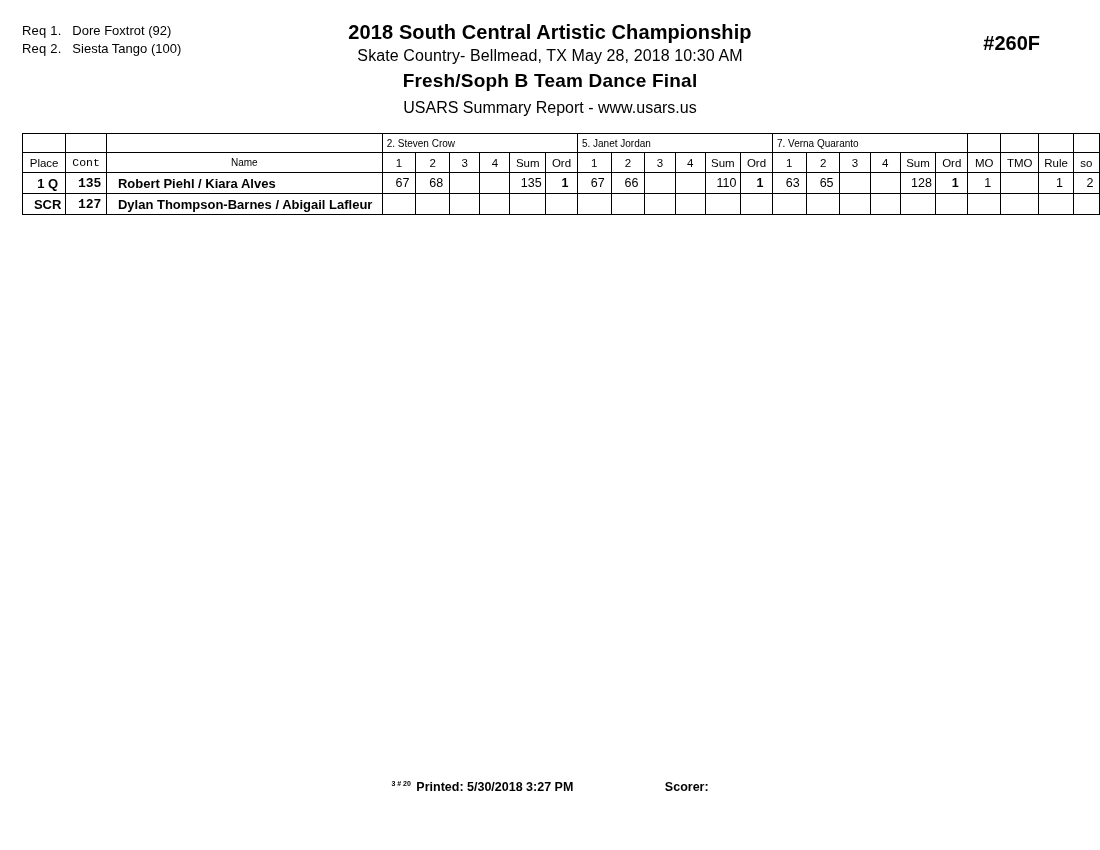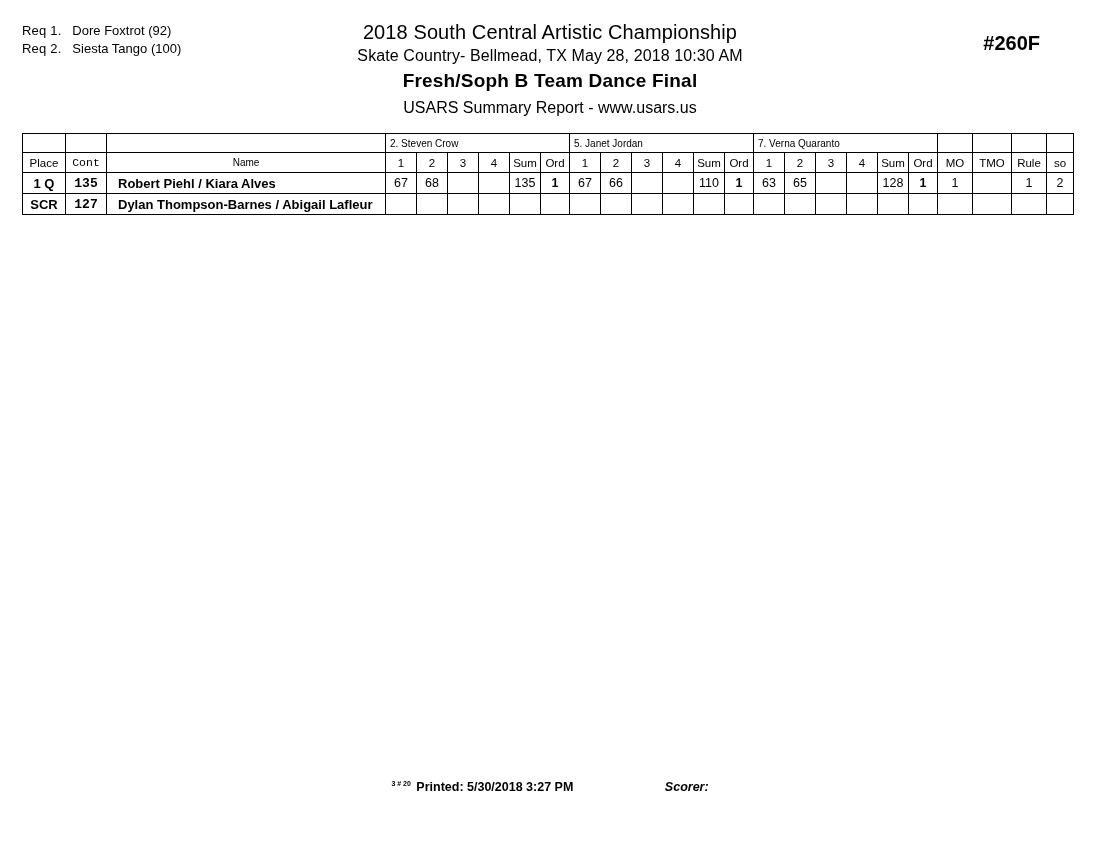--- a/index.html
+++ b/index.html
@@ -35,21 +35,21 @@
   
   .heading {
     position: absolute;
     left: 0;
     right: 0;
     top: 20px;
     text-align: center;
   }
   .title-main {
     font-size: 20px;
-    font-weight: normal;
+    font-weight: bold;
     letter-spacing: 0.1px;
     line-height: 1.2;
   }
   .title-venue {
     font-size: 16px;
     font-weight: normal;
     line-height: 1.45;
     letter-spacing: 0.1px;
   }
   .title-event {
@@ -122,20 +122,21 @@
   td.col-tmo   { width: 34px; }
   td.col-rule  { width: 30px; }
   td.col-so    { width: 22px; }
 
   tr.header-row td.col-name { font-size: 10px; }
 
   
   tr.data-row td {
     height: 20px;
     font-size: 13px;
+    padding-left: 7px;
   }
   tr.data-row td.col-place { font-weight: bold; font-size: 13px; }
   tr.data-row td.col-cont  { font-weight: bold; font-size: 13px; }
   tr.data-row td.col-name  { font-weight: bold; font-size: 13px; text-align: left; padding-left: 11px; }
   tr.data-row td.col-score { font-size: 12.5px; }
   tr.data-row td.col-sum   { font-size: 12.5px; }
   tr.data-row td.col-ord   { font-weight: bold; font-size: 12.5px; }
   tr.data-row td.col-mo,
   tr.data-row td.col-tmo,
   tr.data-row td.col-rule,
@@ -154,21 +155,20 @@
   .footer .stamp {
     font-size: 7px;
     vertical-align: super;
     font-weight: bold;
     margin-right: 2px;
   }
   .footer .scorer {
     display: inline-block;
     margin-left: 88px;
     font-weight: bold;
-    font-style: italic;
   }
 </style>
 </head>
 <body>
 
 <div class="reqs">
   <div class="req-line">
     <span class="req-label">Req 1.</span>
     &nbsp;
     <span>Dore Foxtrot (92)</span>

